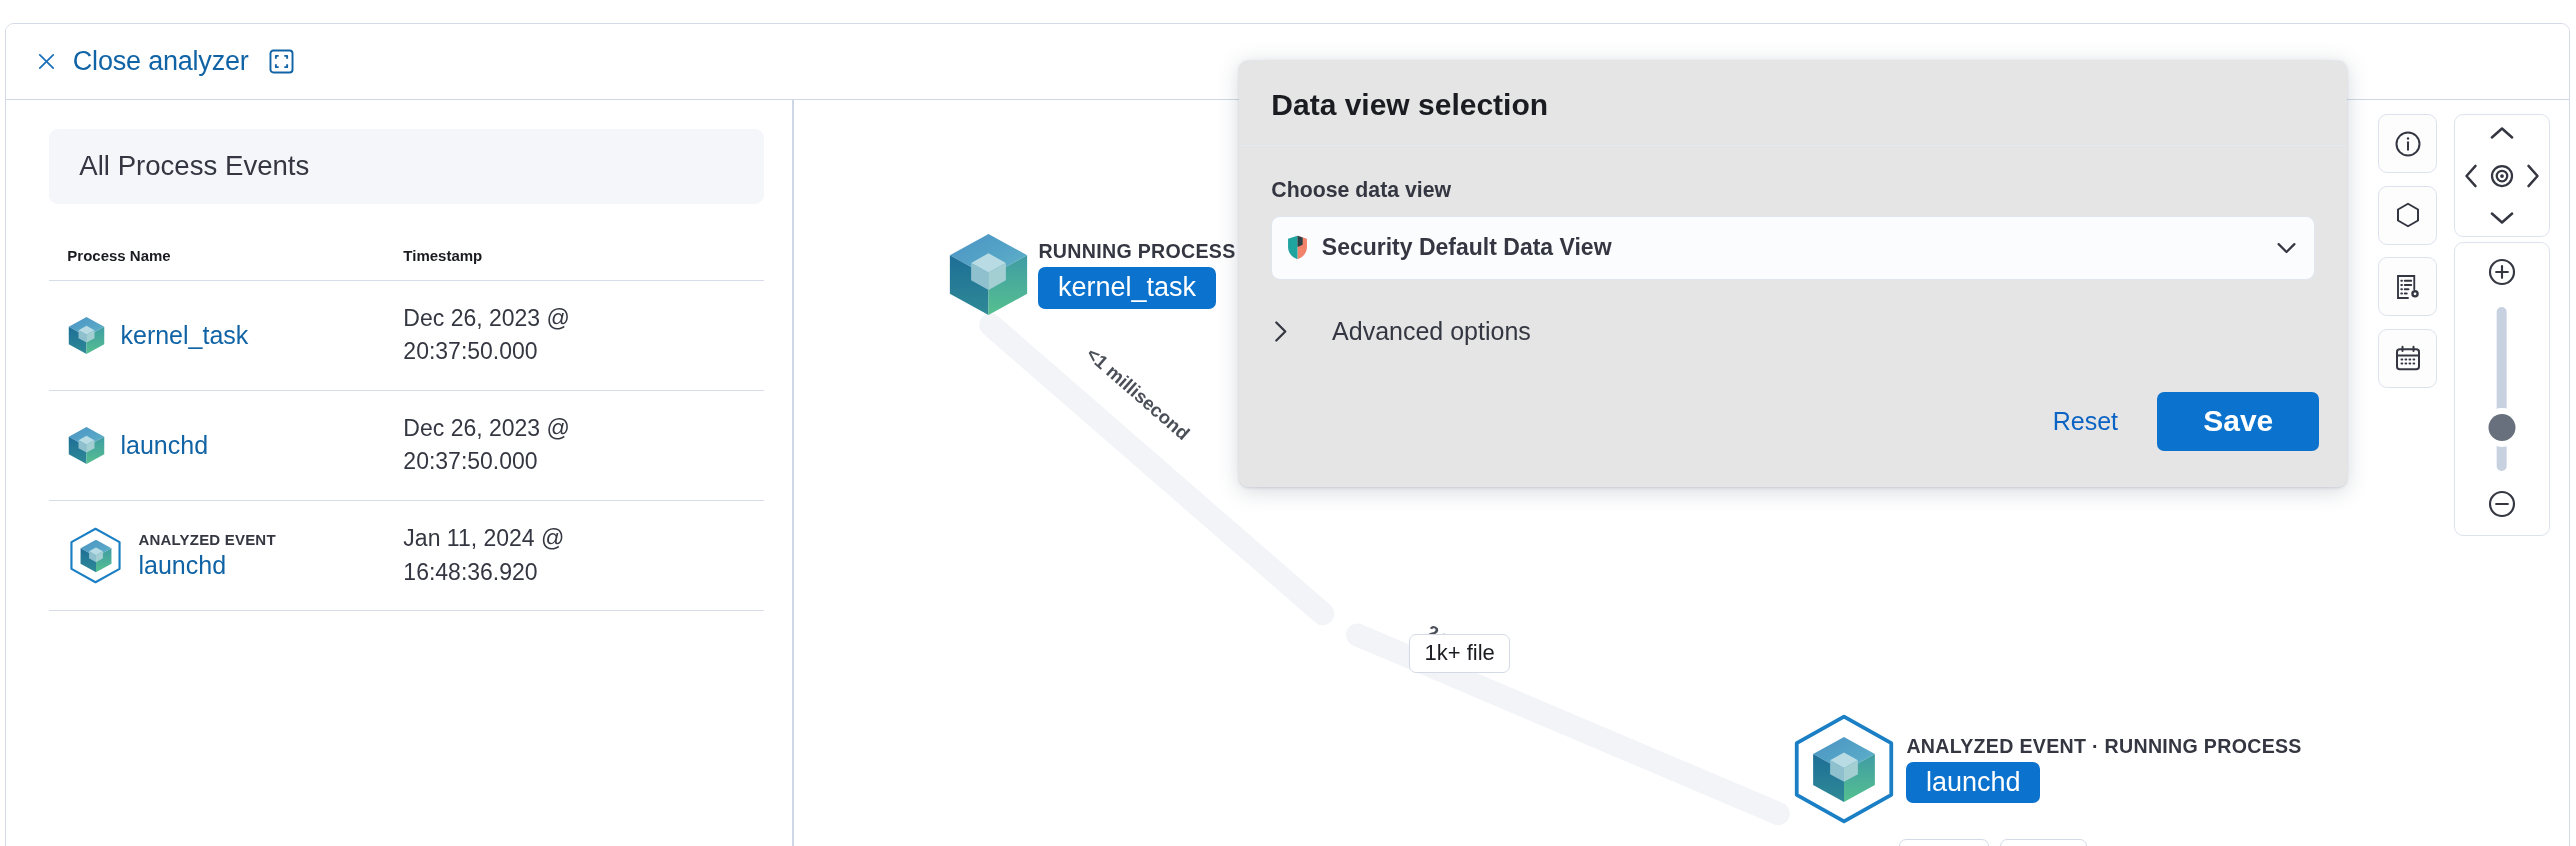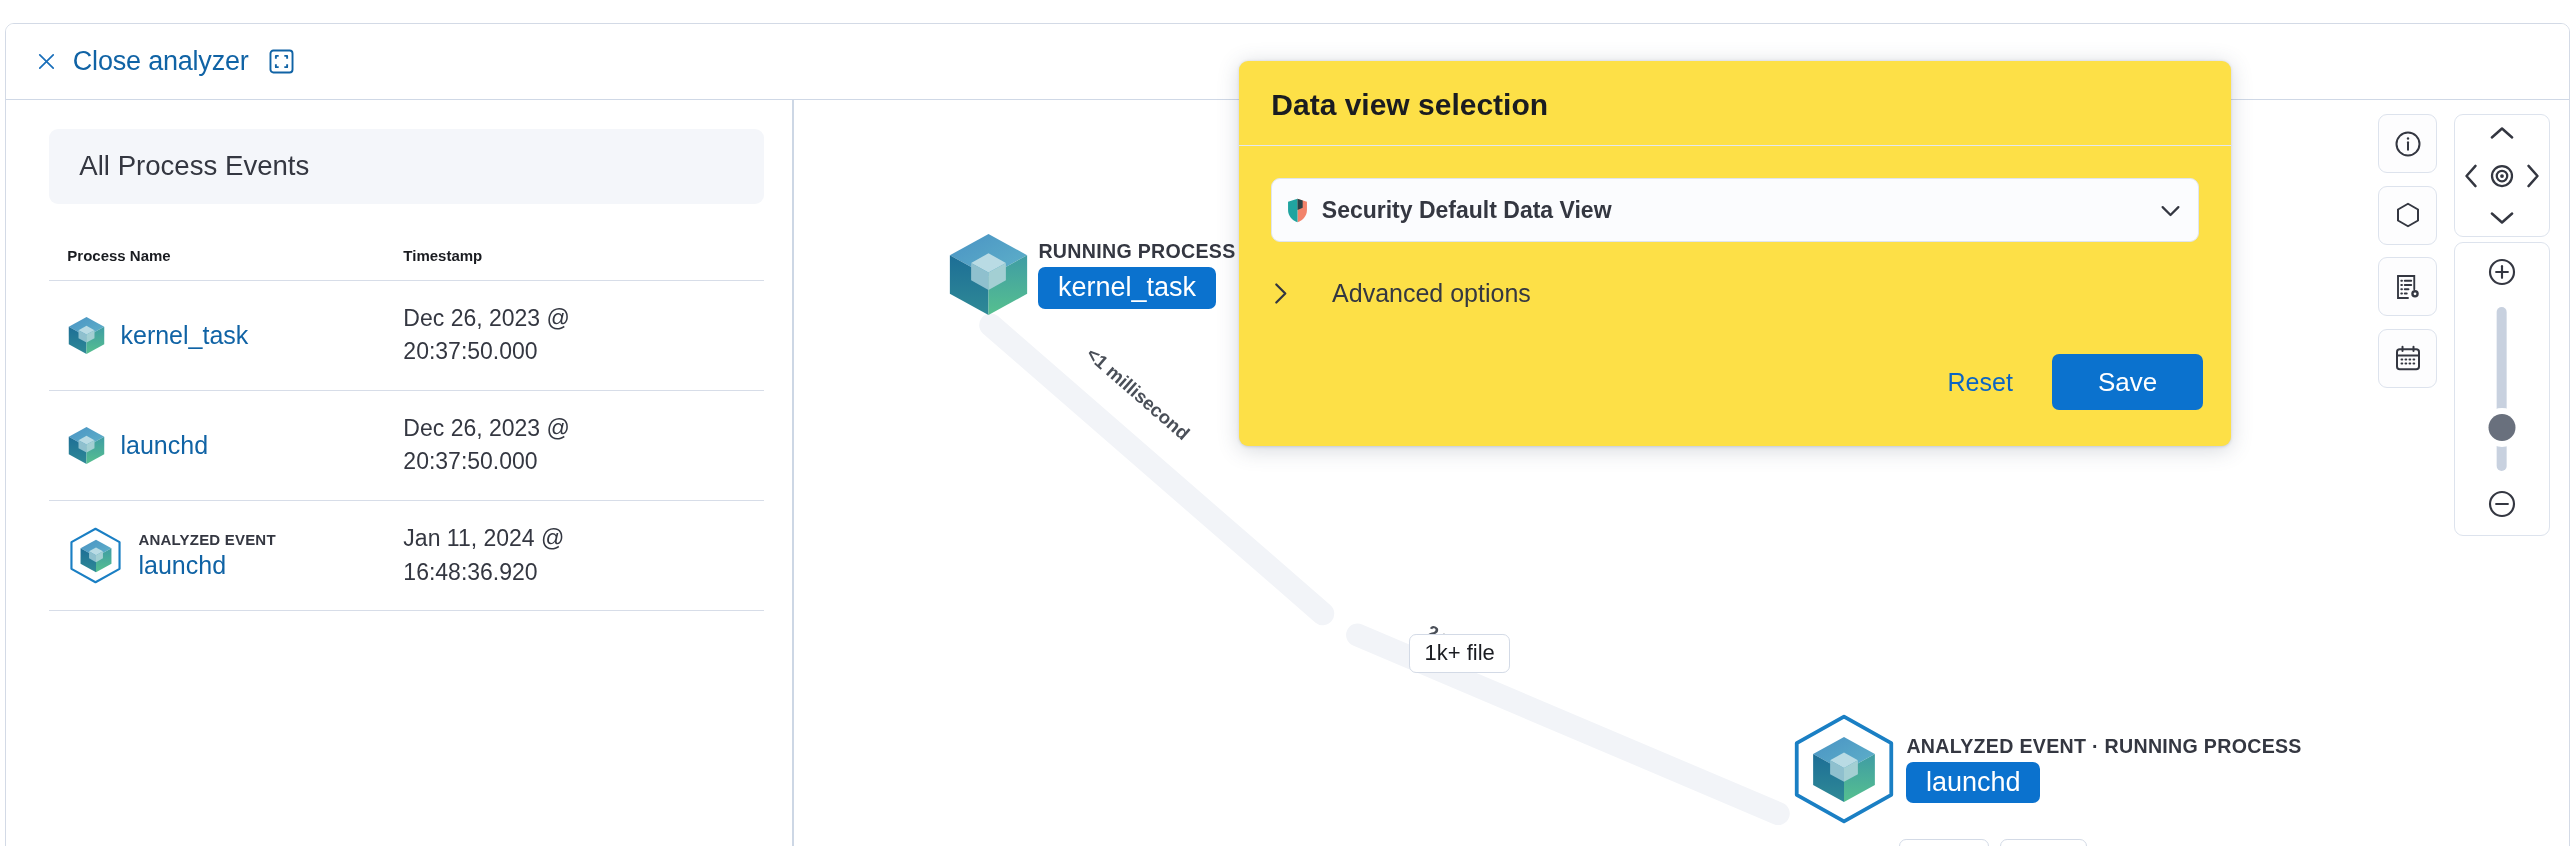--- a/index.html
+++ b/index.html
@@ -238,22 +238,22 @@
   .zoom-thumb::after {
     content: "";
     width: 27px; height: 27px;
     border-radius: 50%;
     background: #69707d;
   }
   
   .modal-wrap {
     position: absolute;
     left: 1233px; top: 37px;
-    width: 992px;
-    background: #fde047;
+    width: 1108px;
+    background: #e5e5e5;
     border-radius: 9px;
     box-shadow: 0 3.6px 21.3px rgba(65,78,101,0.22), 0 0.9px 2.7px rgba(65,78,101,0.18);
     overflow: hidden;
     z-index: 40;
   }
   .modal-header {
     padding: 27px 32px 23px 32px;
     border-bottom: 1.8px solid #e3e8f1;
   }
   .modal-title {
@@ -303,28 +303,29 @@
   .btn-reset {
     font-size: 25px;
     color: #0b64c4;
     background: none;
     border: none;
     padding: 9px 14.2px;
     cursor: pointer;
     font-family: inherit;
   }
   .btn-save {
-    font-size: 26px;
+    font-size: 30px;
     color: #ffffff;
     background: #0b72ce;
     border: none;
     border-radius: 7.1px;
     padding: 12.5px 46px;
     cursor: pointer;
     font-family: inherit;
+    font-weight: bold;
   }
   .edge { position: absolute; transform-origin: 0 50%; background: #f2f4f8; }
 </style>
 </head>
 <body>
 
 <div id="root">
   <div class="outer-frame">
 
     <div class="topbar">
@@ -592,20 +593,21 @@
           </span>
         </div>
       </div>
     </div>
 
     <div class="modal-wrap">
       <div class="modal-header">
         <div class="modal-title">Data view selection</div>
       </div>
       <div class="modal-body">
+        <div class="field-label">Choose data view</div>
         <div class="select-box">
           <svg width="23" height="27" viewBox="0 0 20 24">
             <path d="M10 1.5 L18.4 4.2 L18.4 11.6 C18.4 17 14.6 20.8 10 22.5 Z" fill="#f2836b"></path>
             <path d="M10 1.5 L1.6 4.2 L1.6 11.6 C1.6 17 5.4 20.8 10 22.5 Z" fill="#20a4a0"></path>
             <path d="M10 1.5 L14.6 3 L14.6 9.6 L10 11.6 Z" fill="#07373f" opacity="0.85"></path>
           </svg>
           <span class="select-value">Security Default Data View</span>
           <svg width="27" height="27" viewBox="0 0 24 24" fill="none" stroke="#343741" stroke-width="2" stroke-linecap="round" stroke-linejoin="round">
             <polyline points="5,9 12,16 19,9"></polyline>
           </svg>

